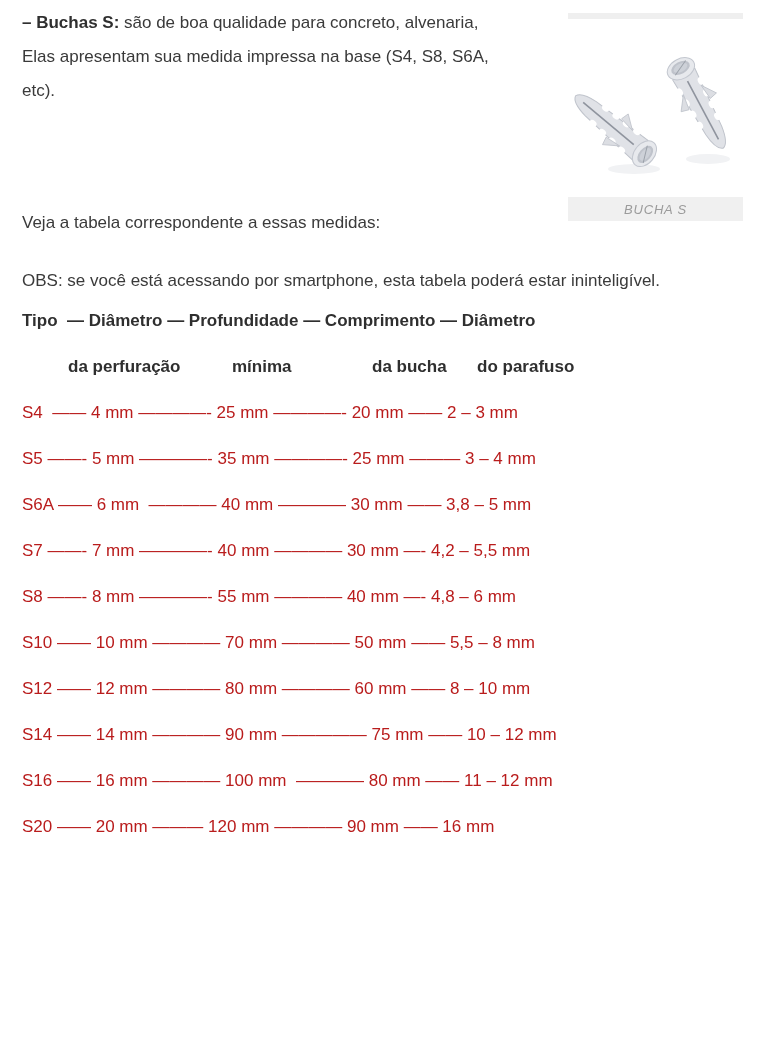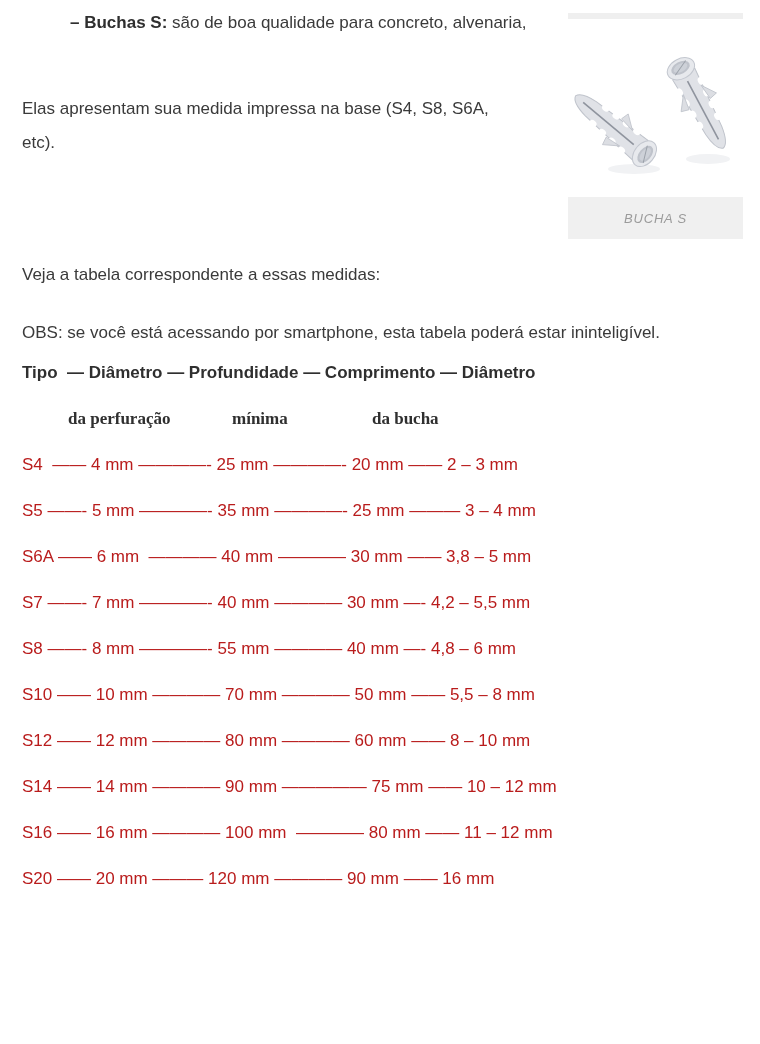--- a/index.html
+++ b/index.html
@@ -16,37 +16,37 @@
     color: #3a3a3a;
   }
   .content {
     position: relative;
     box-sizing: border-box;
     width: 760px;
     padding: 0 22px;
   }
   p { margin: 0; font-size: 17px; line-height: 34px; }
   .p1 { margin-top: 6px; max-width: 545px; }
-  .p2 { margin-top: 52px; max-width: 545px; }
+  .p2 { max-width: 545px; }
   .lead { margin-top: 98px; }
   .obs { margin-top: 24px; max-width: 740px; }
-  .bold-lead-in { font-weight: bold; color: #2f2f2f; margin-left: 48px; }
+  .bold-lead-in { font-weight: bold; color: #2f2f2f; }
 
   
   .fig {
     position: absolute;
     top: 7px;
     right: 17px;
     width: 175px;
     margin: 0;
   }
   .fig-remnant { height: 6px; background: #efefef; }
   .fig-img { display: block; margin-top: 8px; width: 175px; height: 170px; }
   .fig-caption {
-    height: 42px;
+    height: 24px;
     background: #f0f0f0;
     color: #9b9b9b;
     font-style: italic;
     font-size: 13px;
     letter-spacing: 0.8px;
     display: flex;
     align-items: center;
     justify-content: center;
     text-align: right;
   }
@@ -58,21 +58,21 @@
     color: #2f2f2f;
     line-height: 46px;
     white-space: pre;
   }
   .thead2 {
     position: relative;
     height: 46px;
     font-weight: bold;
     color: #2f2f2f;
   }
-  .thead2 span { position: absolute; line-height: 46px; white-space: pre; font-family: Liberation Serif, serif; }
+  .thead2 span { position: absolute; line-height: 46px; white-space: pre; }
   .sub-0 { left: 46px; }
   .sub-1 { left: 210px; }
   .sub-2 { left: 350px; }
   .sub-3 { left: 455px; }
   .trow { line-height: 46px; white-space: pre; color: #b91c1c; }
 </style>
 </head>
 <body>
 
 <div class="content">
@@ -124,20 +124,21 @@
   <p class="lead">Veja a tabela correspondente a essas medidas:</p>
 
   <p class="obs"><span>OBS: se você está acessando por smartphone, esta tabela poderá estar ininteligível.</span><br></p>
 
   <div class="mtable">
     <div class="thead1">Tipo  — Diâmetro — Profundidade — Comprimento — Diâmetro</div>
     <div class="thead2">
       <span class="sub-0">da perfuração</span>
       <span class="sub-1">mínima</span>
       <span class="sub-2">da bucha</span>
+      <span class="sub-3">do parafuso</span>
     </div>
     <div class="trow">S4  —— 4 mm ————- 25 mm ————- 20 mm —— 2 – 3 mm</div>
     <div class="trow">S5 ——- 5 mm ————- 35 mm ————- 25 mm ——— 3 – 4 mm</div>
     <div class="trow">S6A —— 6 mm  ———— 40 mm ———— 30 mm —— 3,8 – 5 mm</div>
     <div class="trow">S7 ——- 7 mm ————- 40 mm ———— 30 mm —- 4,2 – 5,5 mm</div>
     <div class="trow">S8 ——- 8 mm ————- 55 mm ———— 40 mm —- 4,8 – 6 mm</div>
     <div class="trow">S10 —— 10 mm ———— 70 mm ———— 50 mm —— 5,5 – 8 mm</div>
     <div class="trow">S12 —— 12 mm ———— 80 mm ———— 60 mm —— 8 – 10 mm</div>
     <div class="trow">S14 —— 14 mm ———— 90 mm ————— 75 mm —— 10 – 12 mm</div>
     <div class="trow">S16 —— 16 mm ———— 100 mm  ———— 80 mm —— 11 – 12 mm</div>

